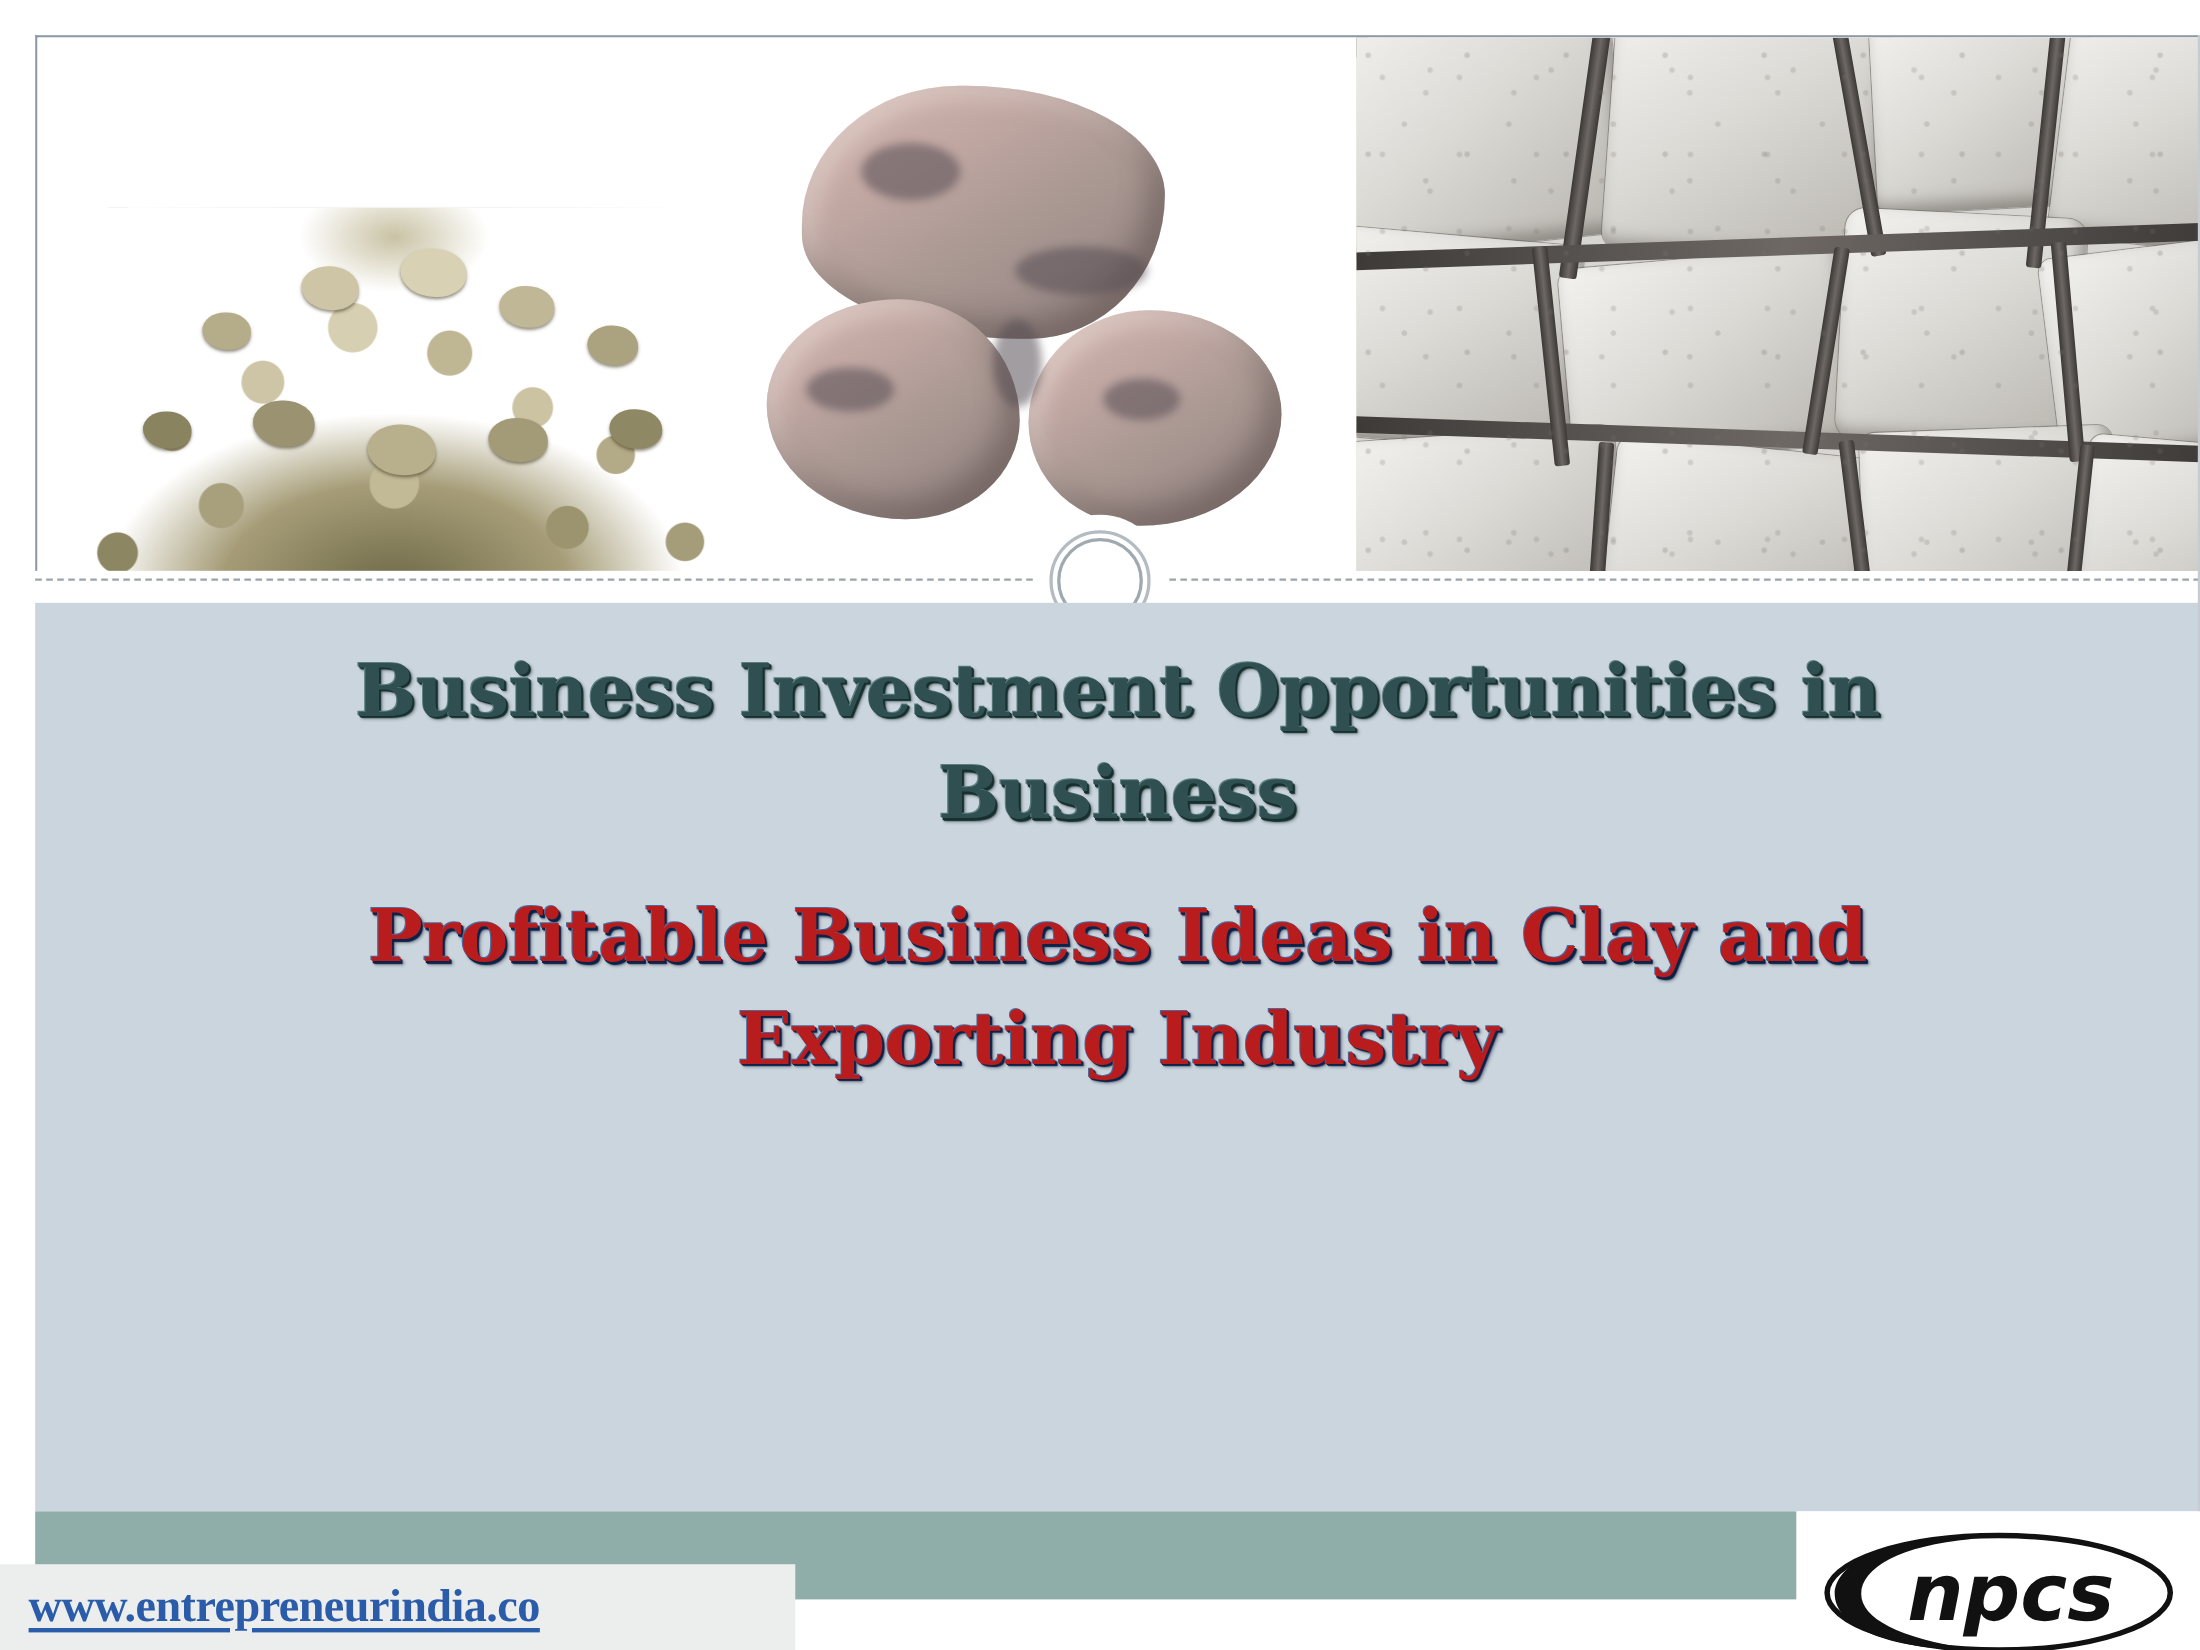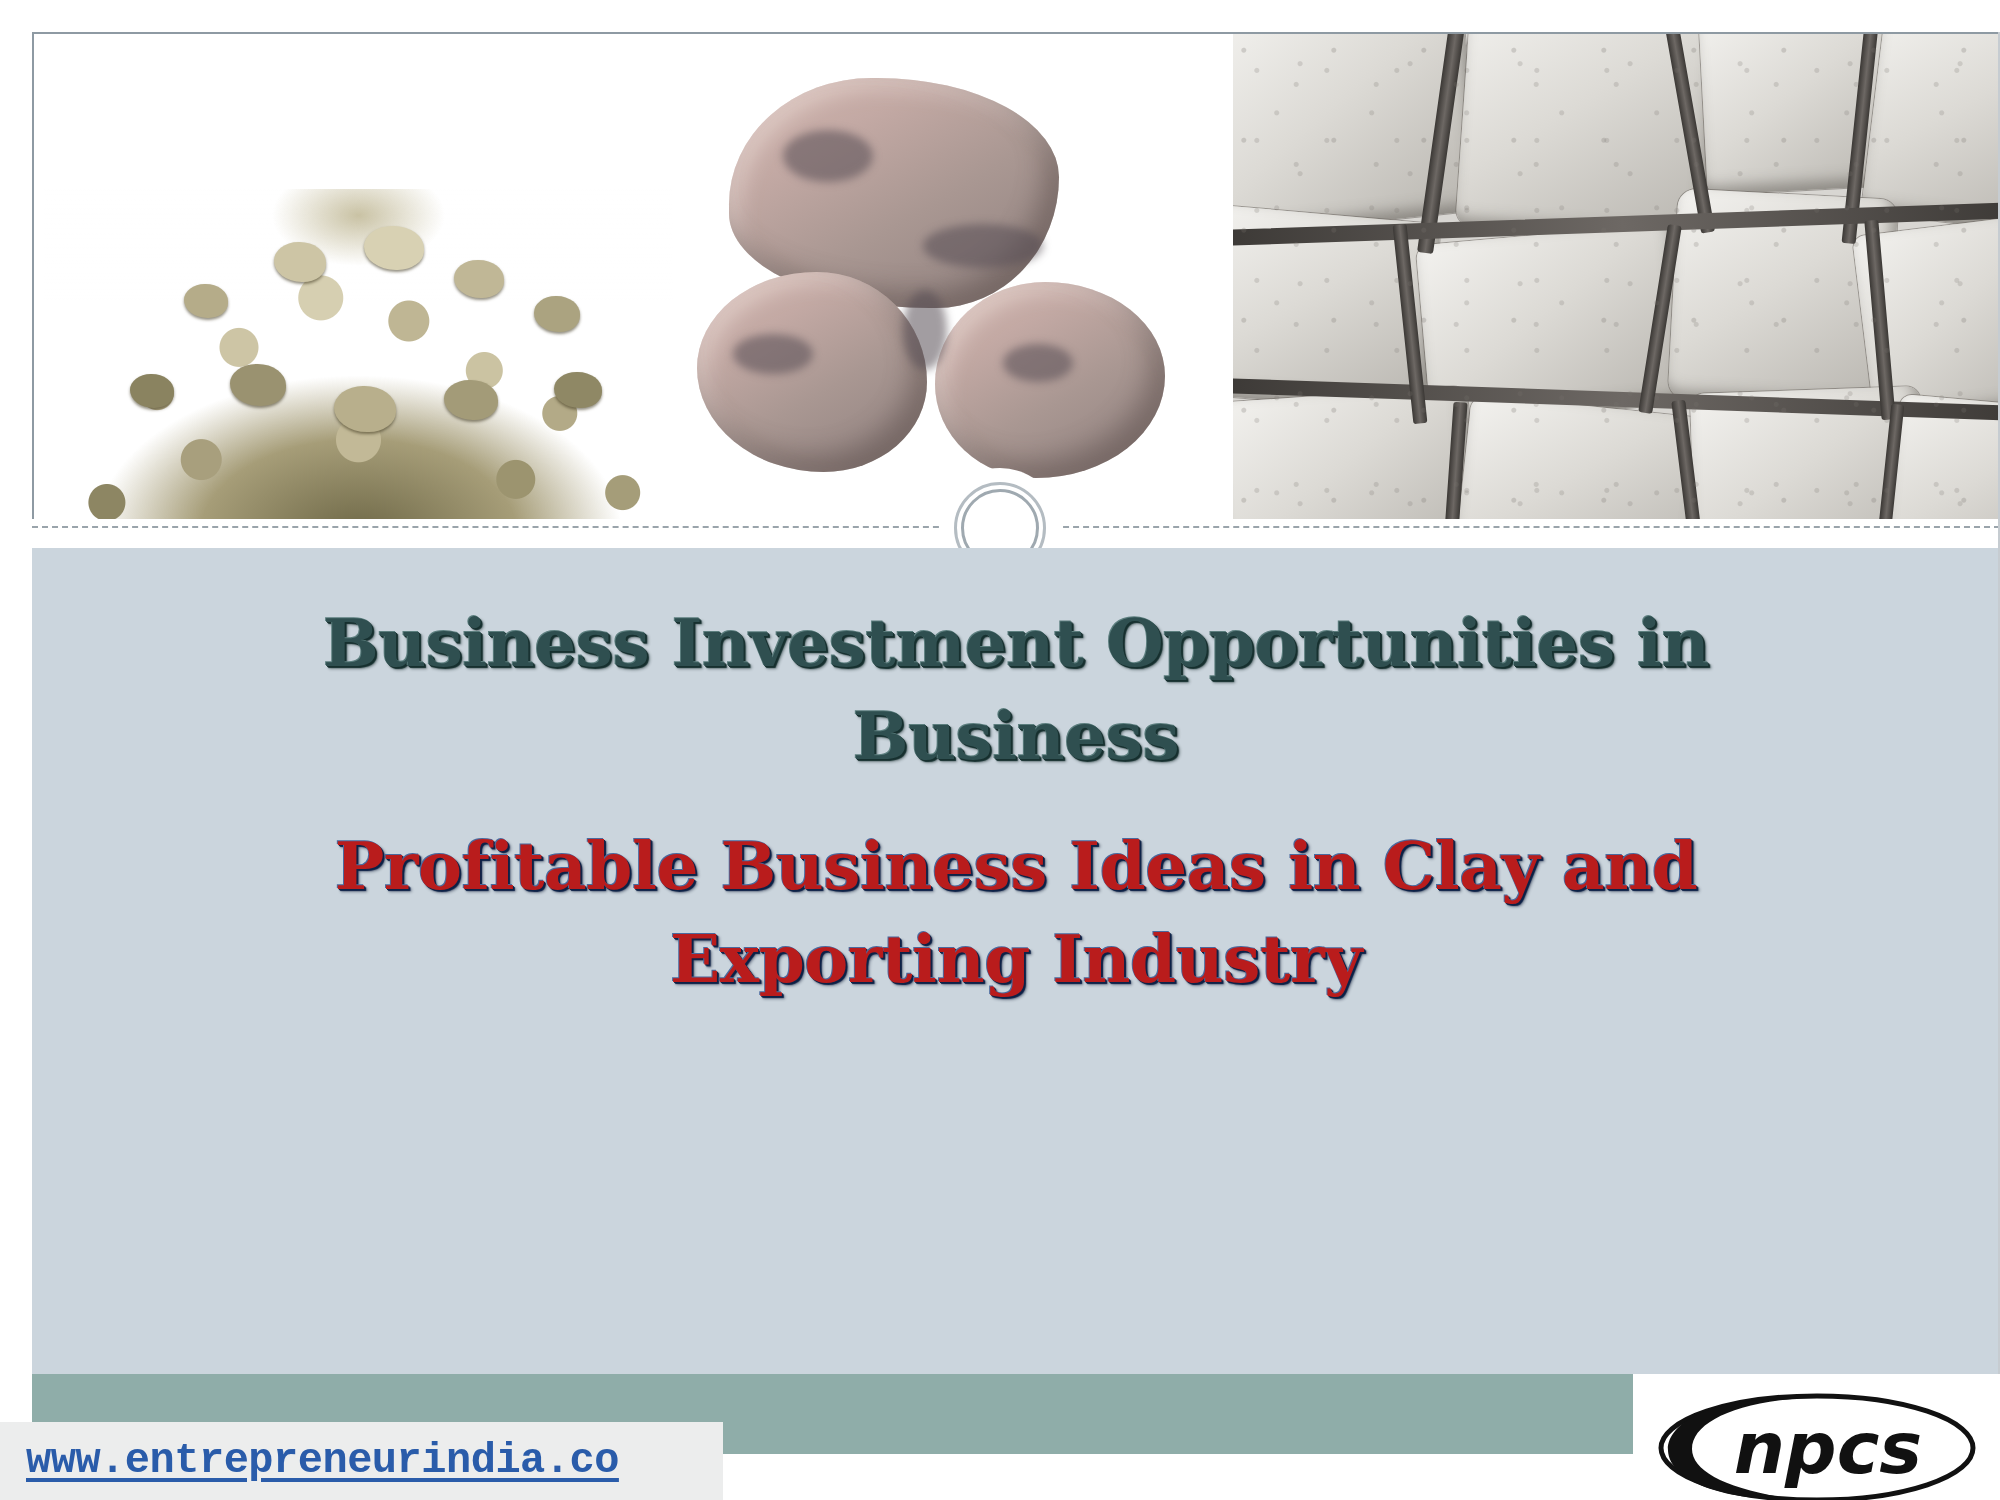--- a/index.html
+++ b/index.html
@@ -169,21 +169,21 @@
     font-weight:bold;
     margin:0;
     line-height:1.16;
     letter-spacing:-0.5px;
     white-space:pre-wrap;
   }
 
   .t-main{
     color:#2f4f50;
     font-size:66px;
-    padding-top:57px;
+    padding-top:42px;
     text-shadow:
       -1px -1px 0 #5c7e7e,
        1px  1px 0 #17302f,
        2px  2px 1px #16302f,
        3px  3px 3px rgba(10,30,30,.45),
        0 0 1px rgba(255,255,255,.6);
   }
   .t-sub{
     color:#968b72;
     font-size:56px;
@@ -216,21 +216,21 @@
   }
   .url-band{
     position:absolute;
     left:0; top:1422px;
     width:723px; height:78px;
     background:#eceded;
     display:flex;
     align-items:center;
   }
   .url-text{
-    font-family:Liberation Mono, monospace;
+    font-family:Liberation Serif, serif;
     font-weight:bold;
     font-size:42px;
     color:#2a5caa;
     text-decoration:underline;
     text-underline-offset:6px;
     margin-left:26px;
     letter-spacing:-0.5px;
     white-space:nowrap;
   }
 

